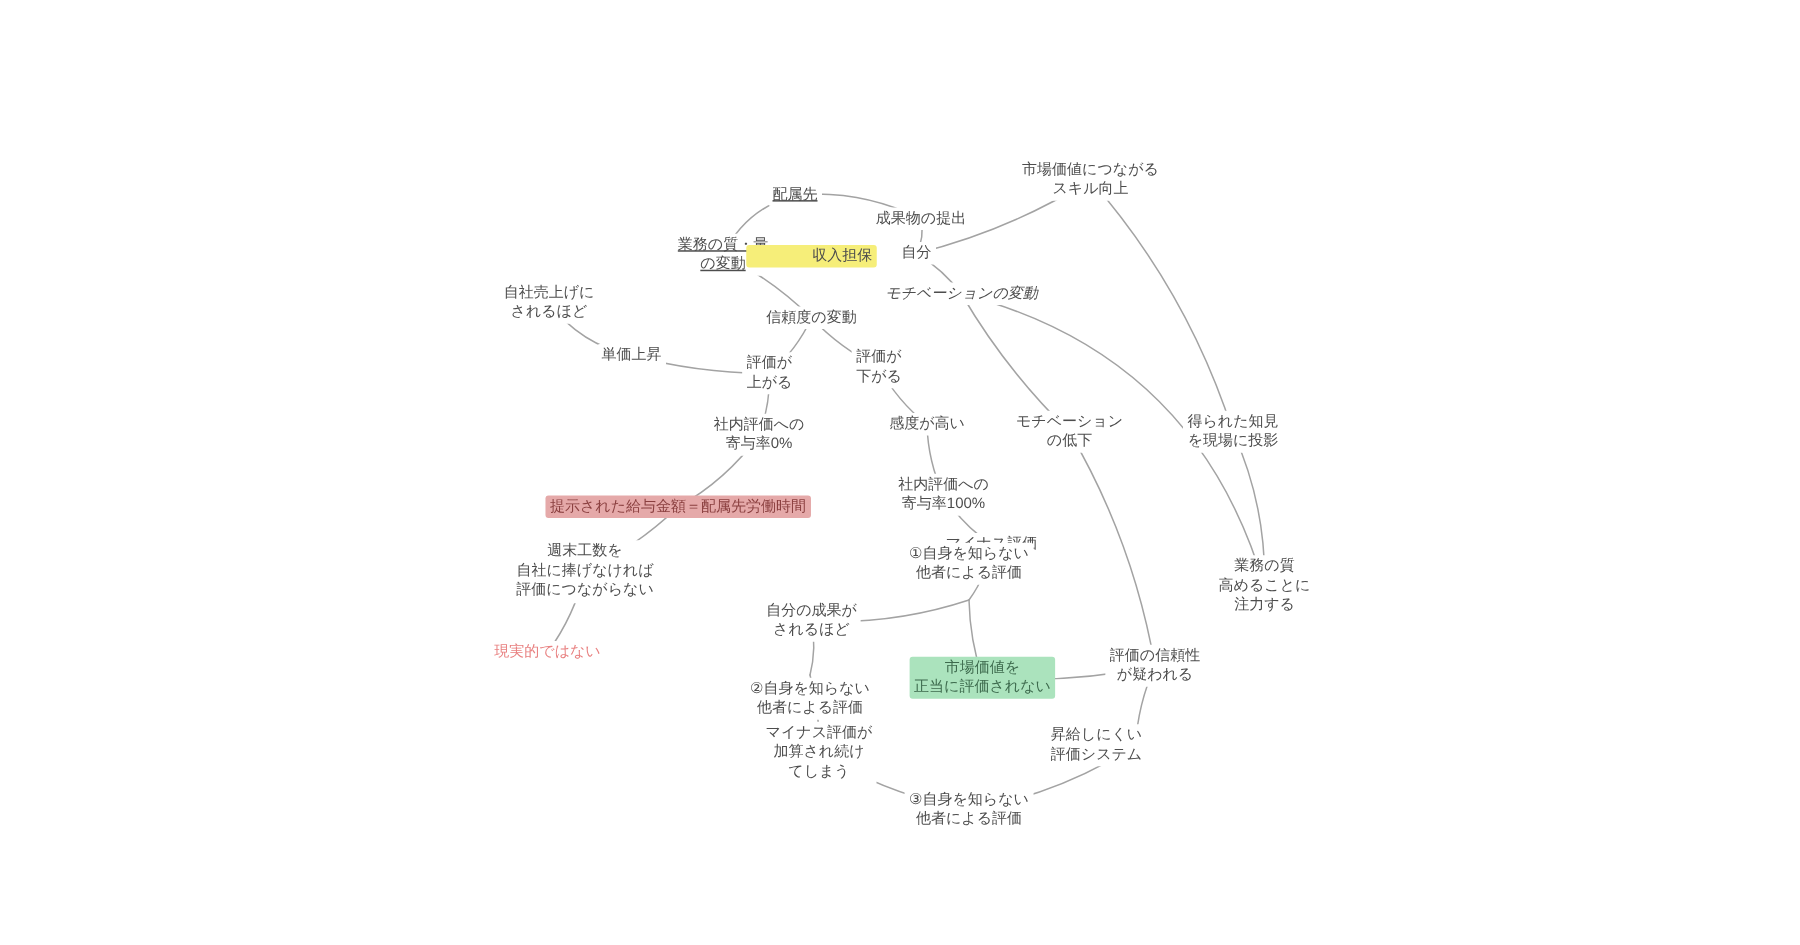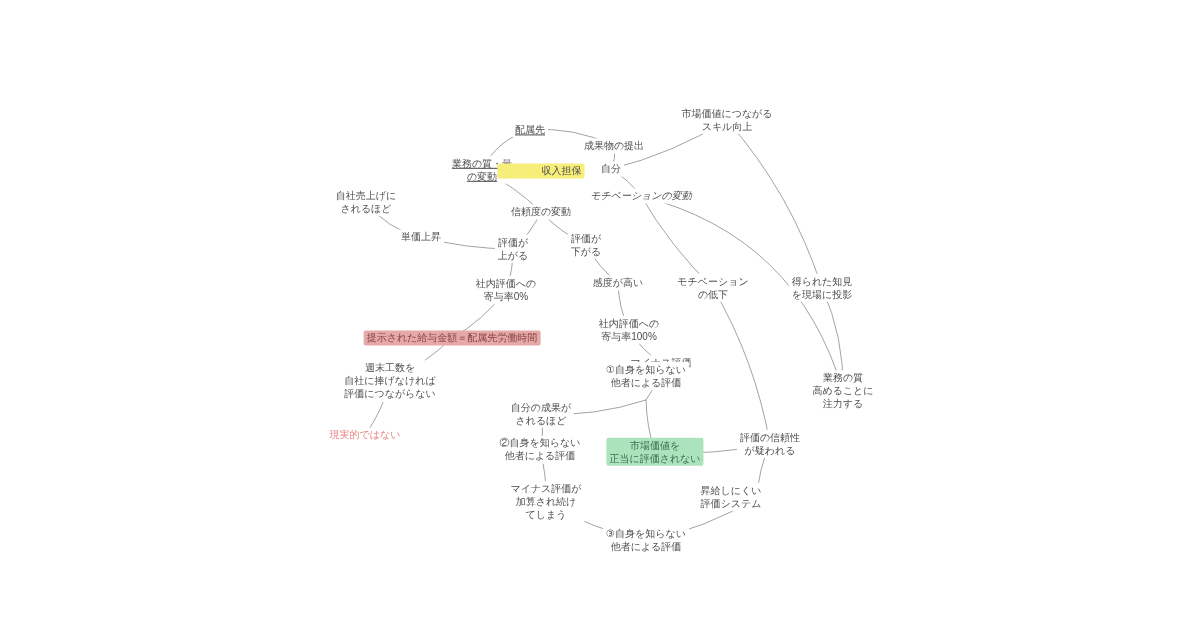--- a/index.html
+++ b/index.html
@@ -160,21 +160,21 @@
         <div class="line">高めることに</div>
         <div class="line">注力する</div>
       </div>
       <div class="node" style="left: 541px; top: 414px;">
         <div class="line">自分の成果が</div>
         <div class="line">されるほど</div>
       </div>
       <div class="node txt-red" style="left: 365px; top: 435px;">
         <div class="line">現実的ではない</div>
       </div>
-      <div class="node" style="left: 540px; top: 450px; font-family: Liberation Mono, monospace;">
+      <div class="node" style="left: 540px; top: 466px;">
         <div class="line">②自身を知らない</div>
         <div class="line">他者による評価</div>
       </div>
       <div class="node hl-green" style="left: 655px; top: 452px;">
         <div class="line">市場価値を</div>
         <div class="line">正当に評価されない</div>
       </div>
       <div class="node" style="left: 770px; top: 444px;">
         <div class="line">評価の信頼性</div>
         <div class="line">が疑われる</div>

